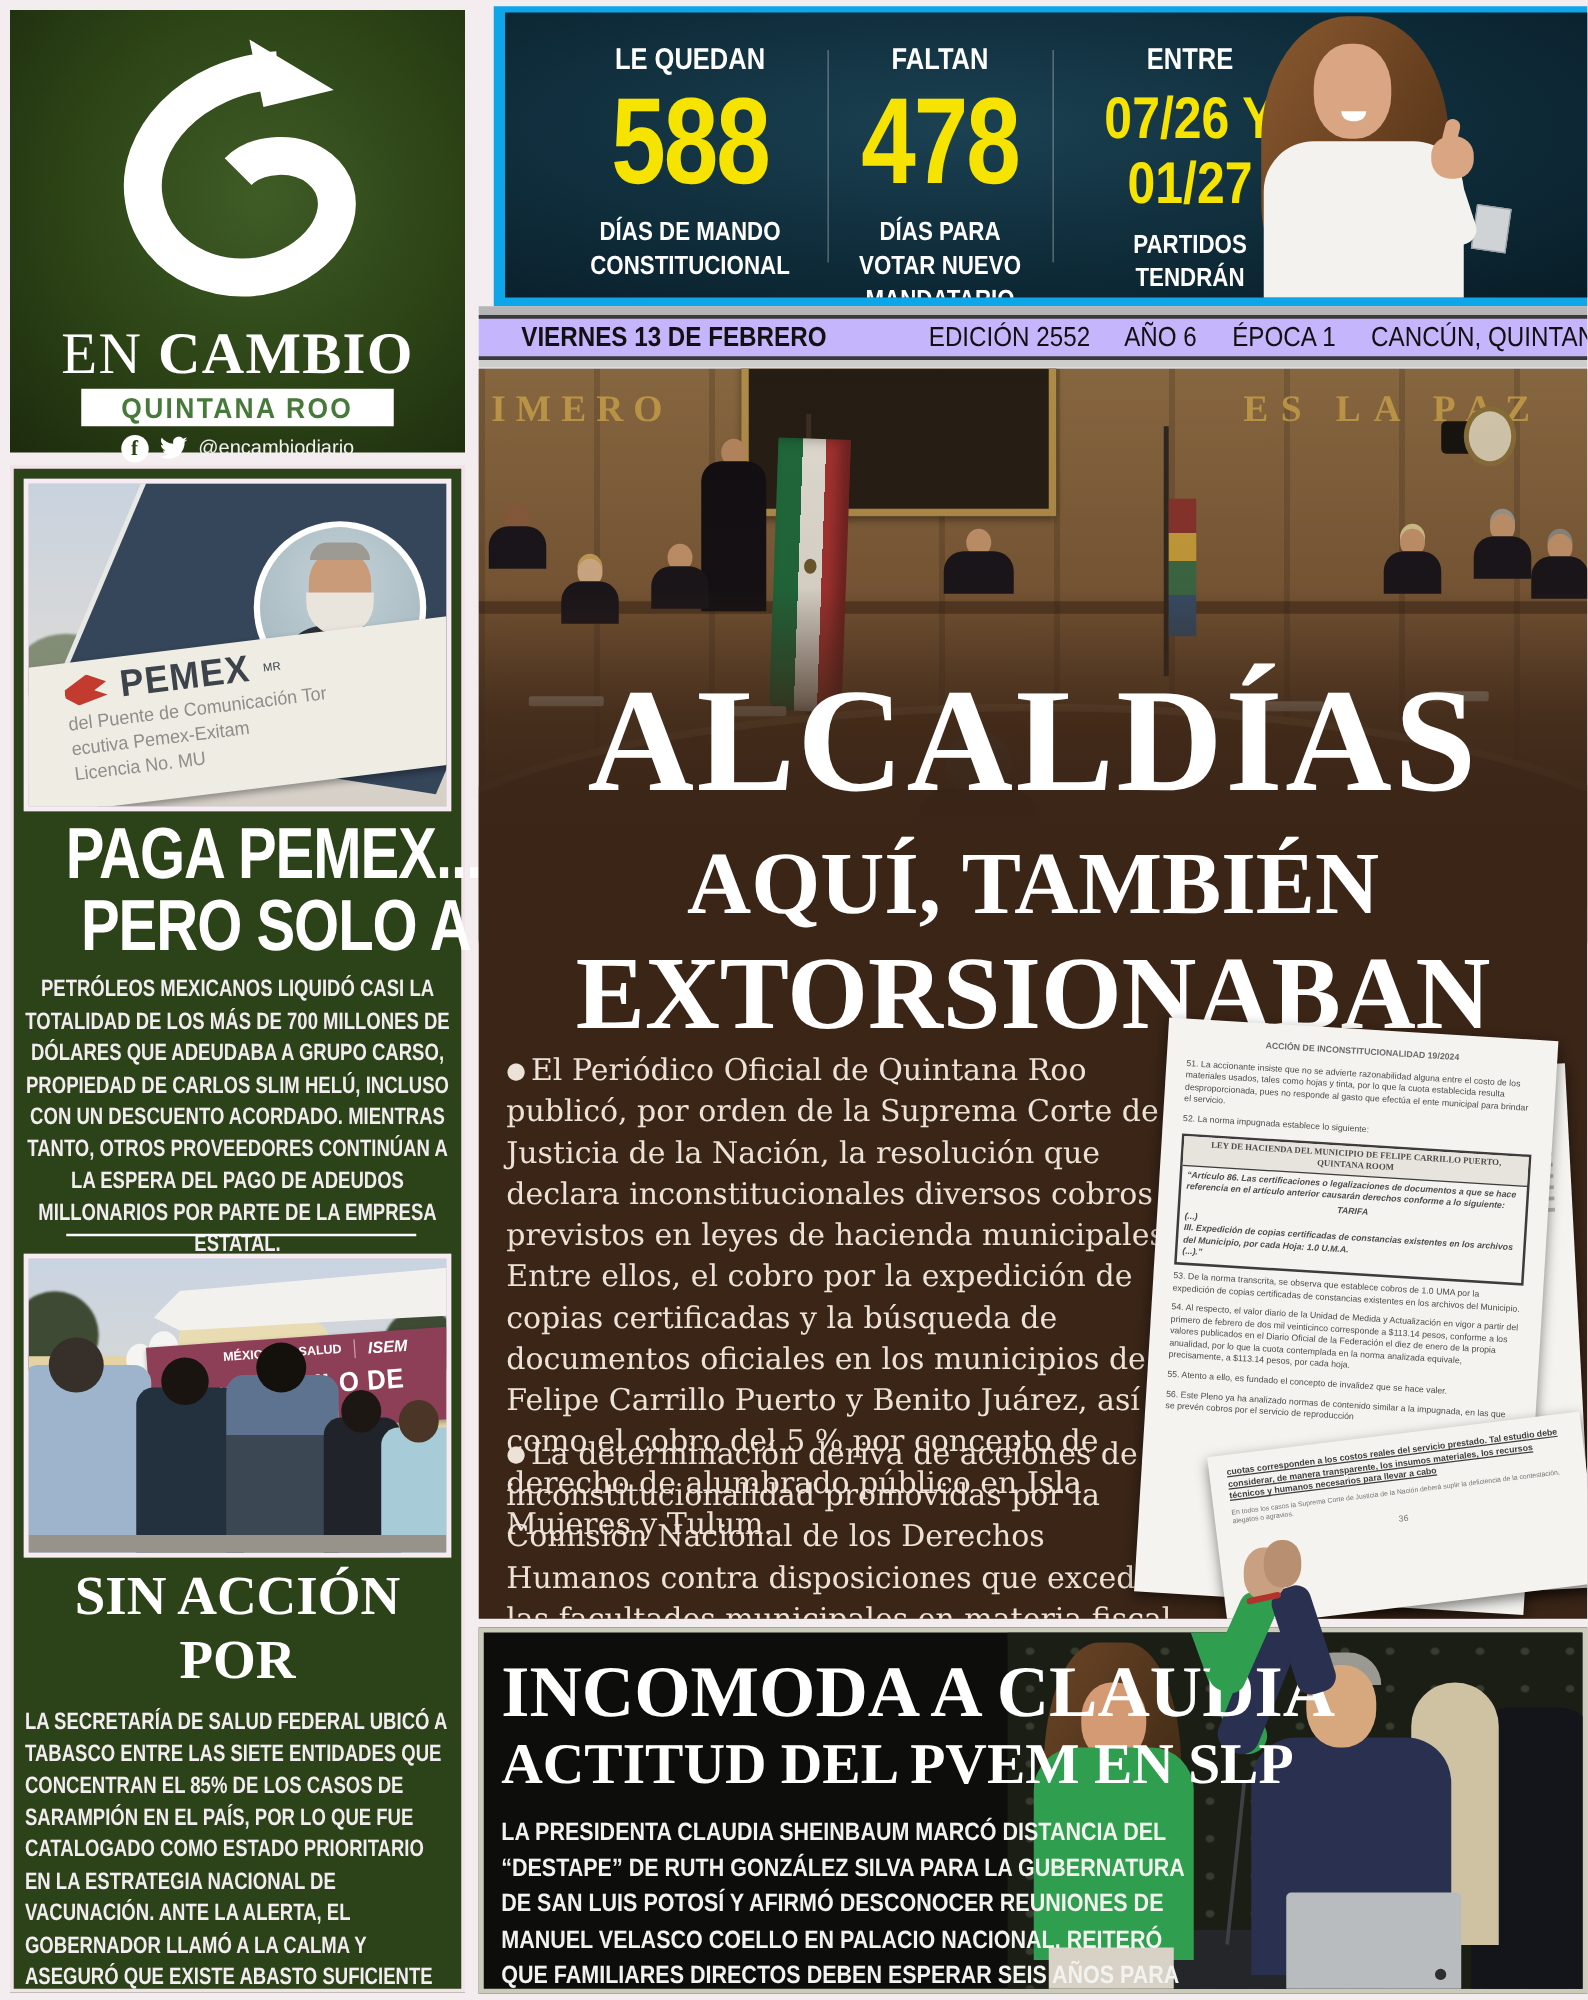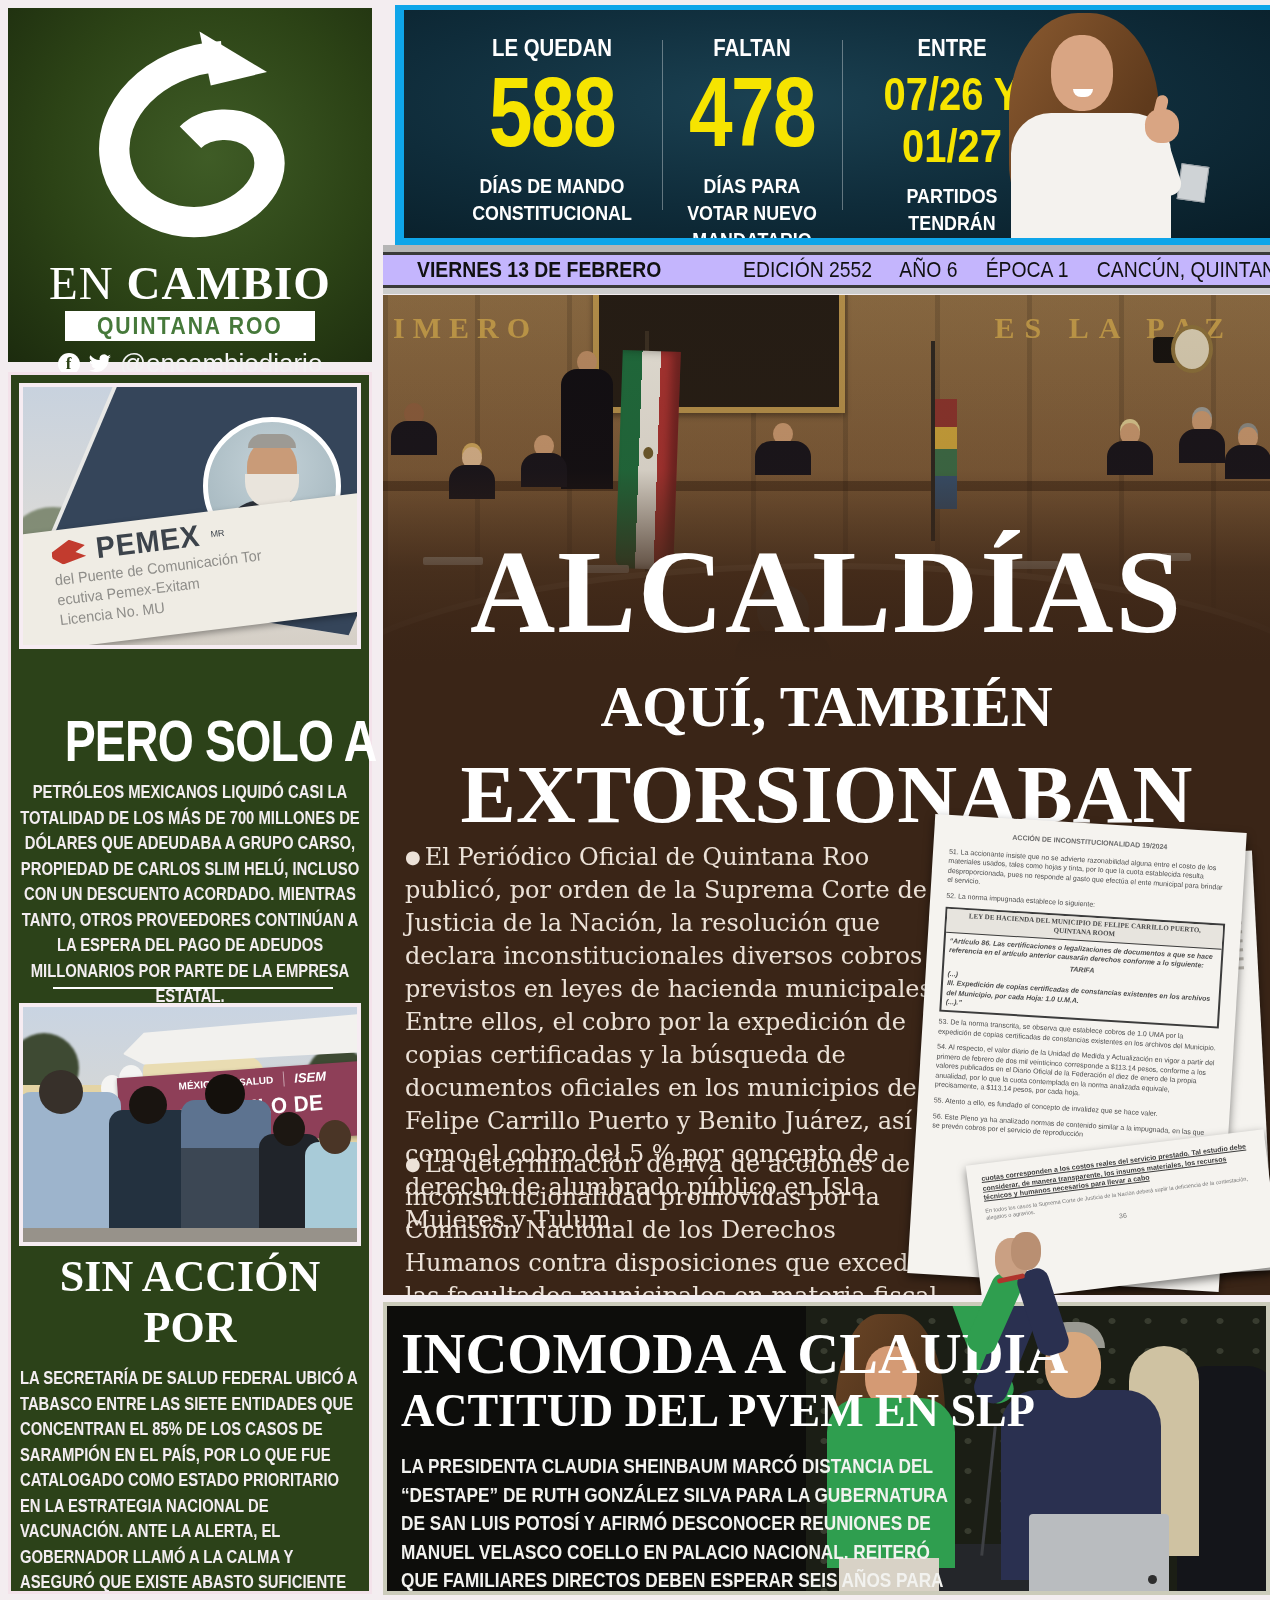--- a/index.html
+++ b/index.html
@@ -13,21 +13,21 @@
   .brand-line{position:absolute;left:0;top:248px;width:100%;text-align:center;color:#fff;
     font-family:"Liberation Serif",serif;font-size:47px;letter-spacing:1px;}
   .brand-line .b1{font-weight:400;}
   .brand-line .b2{font-weight:700;}
   .region-bar{position:absolute;left:57px;top:303px;width:250px;height:30px;background:#fff;
     display:flex;align-items:center;justify-content:center;}
   .region-bar span{color:#46793a;font-weight:700;font-size:23px;letter-spacing:2px;transform:scaleX(.92);}
   .social-row{position:absolute;left:0;top:340px;width:100%;display:flex;align-items:center;justify-content:center;gap:8px;color:#fff;}
   .fb-ic{width:22px;height:22px;border-radius:50%;background:#fff;color:#2c4316;font-weight:700;
     font-family:"Liberation Serif",serif;font-size:17px;display:flex;align-items:center;justify-content:center;}
-  .handle{font-size:26px;color:#f2f2f2;}
+  .handle{font-size:16px;color:#f2f2f2;}
 
   .left-panel{position:absolute;left:8px;top:372px;width:364px;height:1222px;
     background:#2c4219;border:3px solid #f3e2ea;box-sizing:border-box;}
 
   .frame{border:4px solid #f6ecf2;box-sizing:border-box;overflow:hidden;background:#9aa4ae;}
 
   
   .pemex-photo{position:absolute;left:8px;top:8px;width:342px;height:266px;}
   .px-sky{position:absolute;inset:0;background:linear-gradient(180deg,#c8d2de 0%,#dfdcd6 70%,#d5cfc6 100%);}
   .px-tower{position:absolute;left:60px;top:-30px;width:320px;height:260px;
@@ -144,21 +144,21 @@
   .j-head{width:20px;height:22px;border-radius:50%;background:#c7976e;margin:0 auto;}
   .j-body{width:46px;height:34px;border-radius:16px 16px 0 0;background:#16131a;margin-top:-4px;}
   .desk-items{position:absolute;height:8px;background:#d8d2c4;opacity:.8;border-radius:2px;}
   .backman{position:absolute;left:352px;top:290px;width:96px;height:110px;}
   .backman .h{width:52px;height:52px;border-radius:50%;background:#5a5248;margin:0 auto;}
   .backman .s{width:96px;height:58px;border-radius:24px 24px 0 0;background:#27201a;margin-top:-6px;}
   .court-fade{position:absolute;left:0;top:0;width:100%;height:460px;
     background:linear-gradient(180deg, rgba(58,37,23,.05) 0%, rgba(58,37,23,.12) 38%, rgba(58,37,23,.78) 60%, #3a2517 80%);}
 
   .lead-h1{top:238px;font-size:118px;letter-spacing:2px;line-height:120px;}
-  .lead-h2{top:368px;font-size:58px;line-height:88px;}
+  .lead-h2{top:368px;font-size:71px;line-height:88px;}
   .lead-h3{top:455px;font-size:83px;line-height:88px;}
   .lead-body{position:absolute;left:22px;width:548px;color:#ece2d8;
     font-family:"DejaVu Serif","Liberation Serif",serif;font-size:24px;line-height:33px;}
   .bullet{font-size:18px;vertical-align:2px;margin-right:4px;}
 
   
   .doc-page{position:absolute;background:#f5f3ef;box-shadow:0 4px 10px rgba(0,0,0,.5);
     color:#4c4c4c;font-size:7px;line-height:9.6px;box-sizing:border-box;}
   .doc-title{text-align:center;font-weight:700;color:#6a6a6a;font-size:7px;margin-bottom:8px;}
   .doc-item{margin-bottom:6px;text-align:left;}
@@ -250,20 +250,23 @@
           <span class="px-eagle"></span>
           <span class="px-word">PEMEX</span>
           <span class="px-tm">MR</span>
         </div>
         <div class="px-cap">del Puente de Comunicación Tor</div>
         <div class="px-cap">ecutiva Pemex-Exitam</div>
         <div class="px-cap">Licencia No. MU</div>
       </div>
     </figure>
 
+    <div class="side-headline" style="top:279px;font-size:58px;line-height:58px;">
+      <span class="hl">PAGA PEMEX...</span>
+    </div>
     <div class="side-headline" style="top:337px;font-size:58px;line-height:58px;">
       <span class="hl">PERO SOLO A SLIM</span>
     </div>
     <div class="side-body" style="top:404px;">PETRÓLEOS MEXICANOS LIQUIDÓ CASI LA TOTALIDAD DE LOS MÁS DE 700 MILLONES DE DÓLARES QUE ADEUDABA A GRUPO CARSO, PROPIEDAD DE CARLOS SLIM HELÚ, INCLUSO CON UN DESCUENTO ACORDADO. MIENTRAS TANTO, OTROS PROVEEDORES CONTINÚAN A LA ESPERA DEL PAGO DE ADEUDOS MILLONARIOS POR PARTE DE LA EMPRESA ESTATAL.</div>
 
     <div class="divider"></div>
 
     <figure class="vax-photo frame" style="margin:0;">
       <div class="vx-sky"></div>
       <div class="vx-tree" style="left:-14px;top:26px;width:70px;height:70px;"></div>

